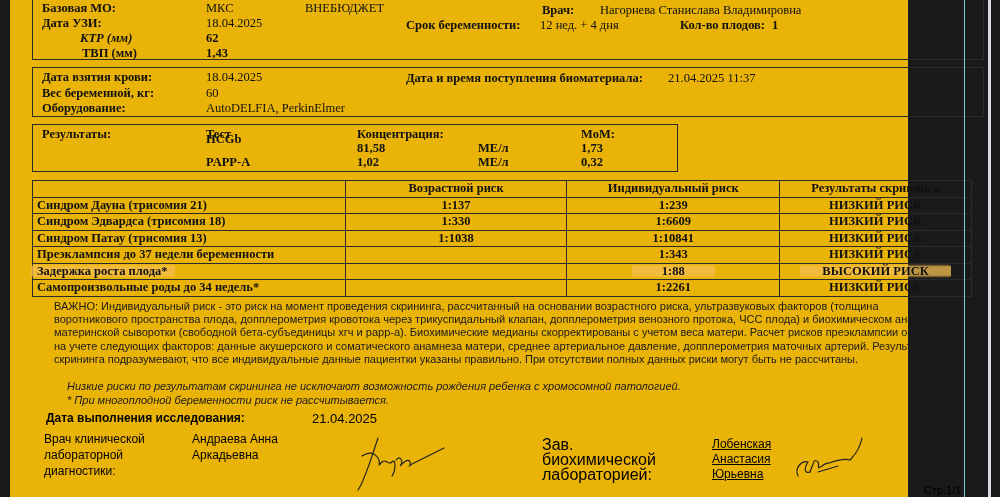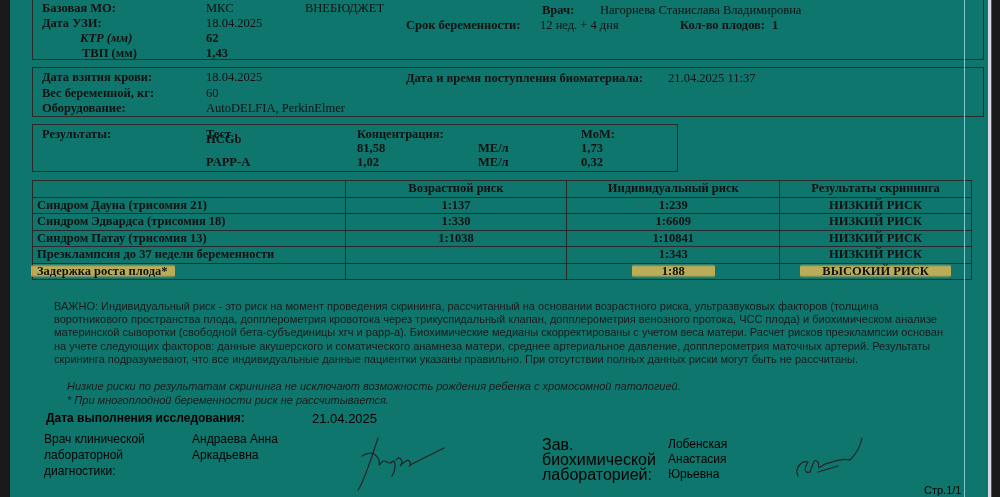--- a/index.html
+++ b/index.html
@@ -1,17 +1,17 @@
 <!DOCTYPE html>
 <html><head>
 <meta charset="utf-8">
 <style>
   html, body { margin:0; padding:0; }
   body { width:1000px; height:497px; background:#1a1a1a; position:relative; overflow:hidden; }
-  .page { position:absolute; left:10px; top:0; width:982px; height:497px; background:#0f766e; }
+  .page { position:absolute; left:10px; top:0; width:898px; height:497px; background:#eab308; }
   .serif { font-family:"Liberation Serif","DejaVu Serif",serif; }
   .sans { font-family:"Liberation Sans","DejaVu Sans",sans-serif; }
   .abs { position:absolute; white-space:nowrap; }
   .b { font-weight:bold; }
   .box { position:absolute; border:1.3px solid #2a2a2a; box-sizing:border-box; }
   .t { font-size:12.5px; color:#111; line-height:14px; }
   .cyan { position:absolute; left:954px; top:0; width:1px; height:497px; background:#7fc9d6; }
   .rightedge { position:absolute; left:978px; top:0; width:3px; height:497px; background:#d8d8e0; }
   table.risk { position:absolute; left:22px; top:180px; width:940px; border-collapse:collapse; font-family:"Liberation Serif","DejaVu Serif",serif; font-weight:bold; font-size:12.5px; color:#111; }
   table.risk td { border:1.3px solid #2a2a2a; height:15.5px; padding:0 4px; line-height:15px; }
@@ -109,40 +109,46 @@
       <td class="c"></td>
       <td class="c">1:343</td>
       <td class="c">НИЗКИЙ РИСК</td>
     </tr>
     <tr>
       <td><span class="hl" style="margin-left:-6px;padding-left:6px;">Задержка роста плода*</span></td>
       <td class="c"></td>
       <td class="c"><span class="hl" style="padding:0 30px;">1:88</span></td>
       <td class="c"><span class="hl" style="padding:0 22px;">ВЫСОКИЙ РИСК</span></td>
     </tr>
+    <tr>
+      <td>Самопроизвольные роды до 34 недель*</td>
+      <td class="c"></td>
+      <td class="c">1:2261</td>
+      <td class="c">НИЗКИЙ РИСК</td>
+    </tr>
   </tbody>
     </table>
 
   <div class="abs sans note" style="left:44px; top:300px; width:900px;">ВАЖНО:  Индивидуальный риск - это риск на момент проведения скрининга, рассчитанный на основании возрастного риска, ультразвуковых факторов (толщина воротникового пространства плода, допплерометрия кровотока через трикуспидальный клапан, допплерометрия венозного протока, ЧСС плода) и биохимическом анализе материнской сыворотки (свободной бета-субъединицы хгч и papp-a). Биохимические медианы скорректированы с учетом веса матери. Расчет рисков преэклампсии основан на учете следующих факторов: данные акушерского и соматического анамнеза матери, среднее артериальное давление, допплерометрия маточных артерий. Результаты скрининга подразумевают, что все индивидуальные данные пациентки указаны правильно. При отсутствии полных данных риски могут быть не рассчитаны.</div>
   <div class="abs sans note it" style="left:57px; top:380px;">Низкие риски по результатам скрининга не исключают возможность рождения ребенка с хромосомной патологией.</div>
   <div class="abs sans note it u" style="left:57px; top:394px;">* При многоплодной беременности риск не рассчитывается.</div>
 
   <span class="abs sans b" style="left:36px; top:411px; font-size:12px;">Дата выполнения исследования:</span>
   <span class="abs sans" style="left:302px; top:411px; font-size:13px;">21.04.2025</span>
 
   <div class="abs sans" style="left:34px; top:431px; width:110px; white-space:normal; font-size:12px; line-height:16px;">Врач клинической лабораторной диагностики:</div>
   <div class="abs sans" style="left:182px; top:431px; width:110px; white-space:normal; font-size:12px; line-height:16px;">Андраева Анна Аркадьевна</div>
   <svg class="sig abs" style="left:330px; top:432px;" width="120" height="62" viewBox="0 0 120 62">
     <path d="M18 58 C 24 50, 30 30, 38 6"></path>
     <path d="M22 24 C 28 20, 34 20, 38 26 C 42 32, 36 36, 42 30 C 46 26, 48 34, 52 30 C 56 26, 56 38, 52 44"></path>
     <path d="M56 28 C 60 22, 64 30, 60 34 C 64 30, 68 26, 70 30 C 72 34, 66 36, 72 32 L 104 16"></path>
   </svg>
 
   <div class="abs sans" style="left:532px; top:437px; width:90px; white-space:normal; font-size:16px; line-height:15px;">Зав. биохимической лабораторией:</div>
-  <div class="abs sans" style="left:658px; top:437px; width:80px; white-space:normal; font-size:12px; line-height:15px;">Лобенская Анастасия Юрьевна</div>
+  <div class="abs sans" style="left:702px; top:437px; width:80px; white-space:normal; font-size:12px; line-height:15px;text-decoration:underline;">Лобенская Анастасия Юрьевна</div>
   <svg class="sig abs" style="left:780px; top:432px;" width="90" height="52" viewBox="0 0 90 52">
     <path d="M8 44 C 4 36, 12 28, 18 30 C 14 36, 14 42, 20 40"></path>
     <path d="M20 40 C 24 30, 24 26, 28 30 C 30 34, 26 38, 32 34 C 36 30, 38 32, 42 30 C 48 28, 54 26, 60 28 C 66 22, 70 16, 72 6"></path>
     <path d="M28 40 L 48 34"></path>
   </svg>
 
   <span class="abs sans" style="left:914px; top:484px; font-size:11px;">Стр.1/1</span>
 
   <div class="cyan"></div>
   <div class="rightedge"></div>

